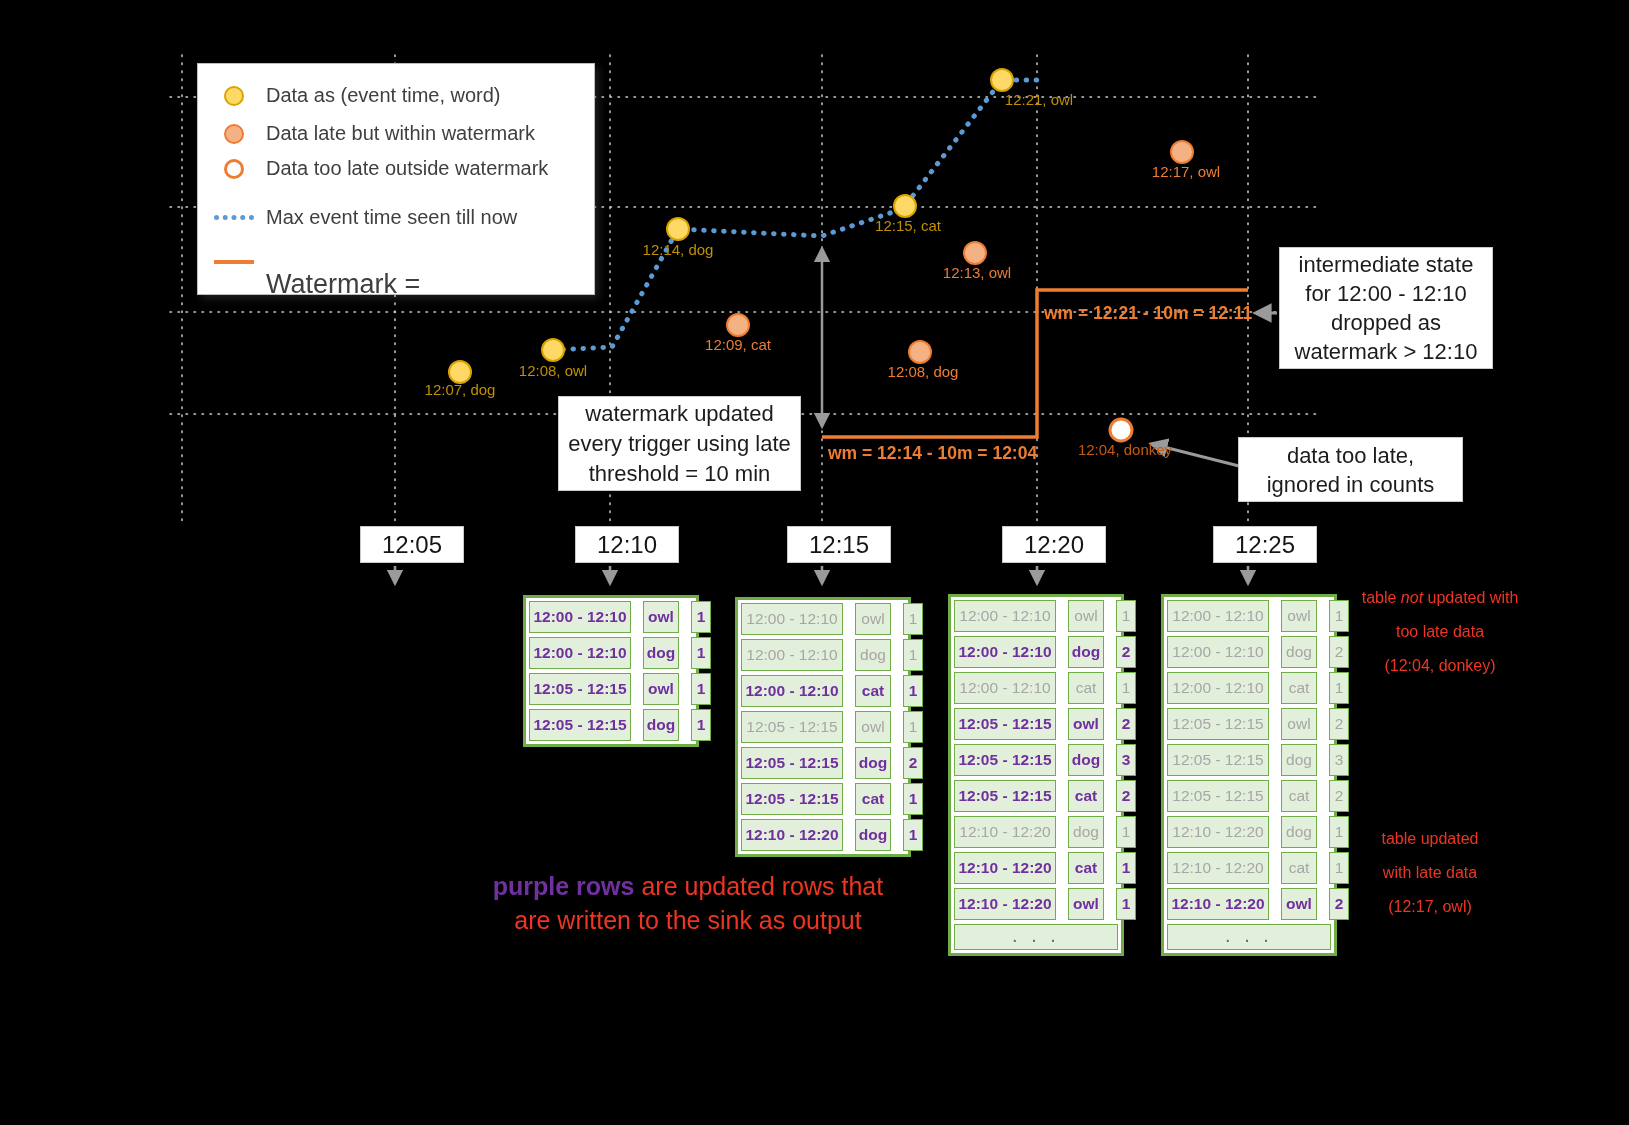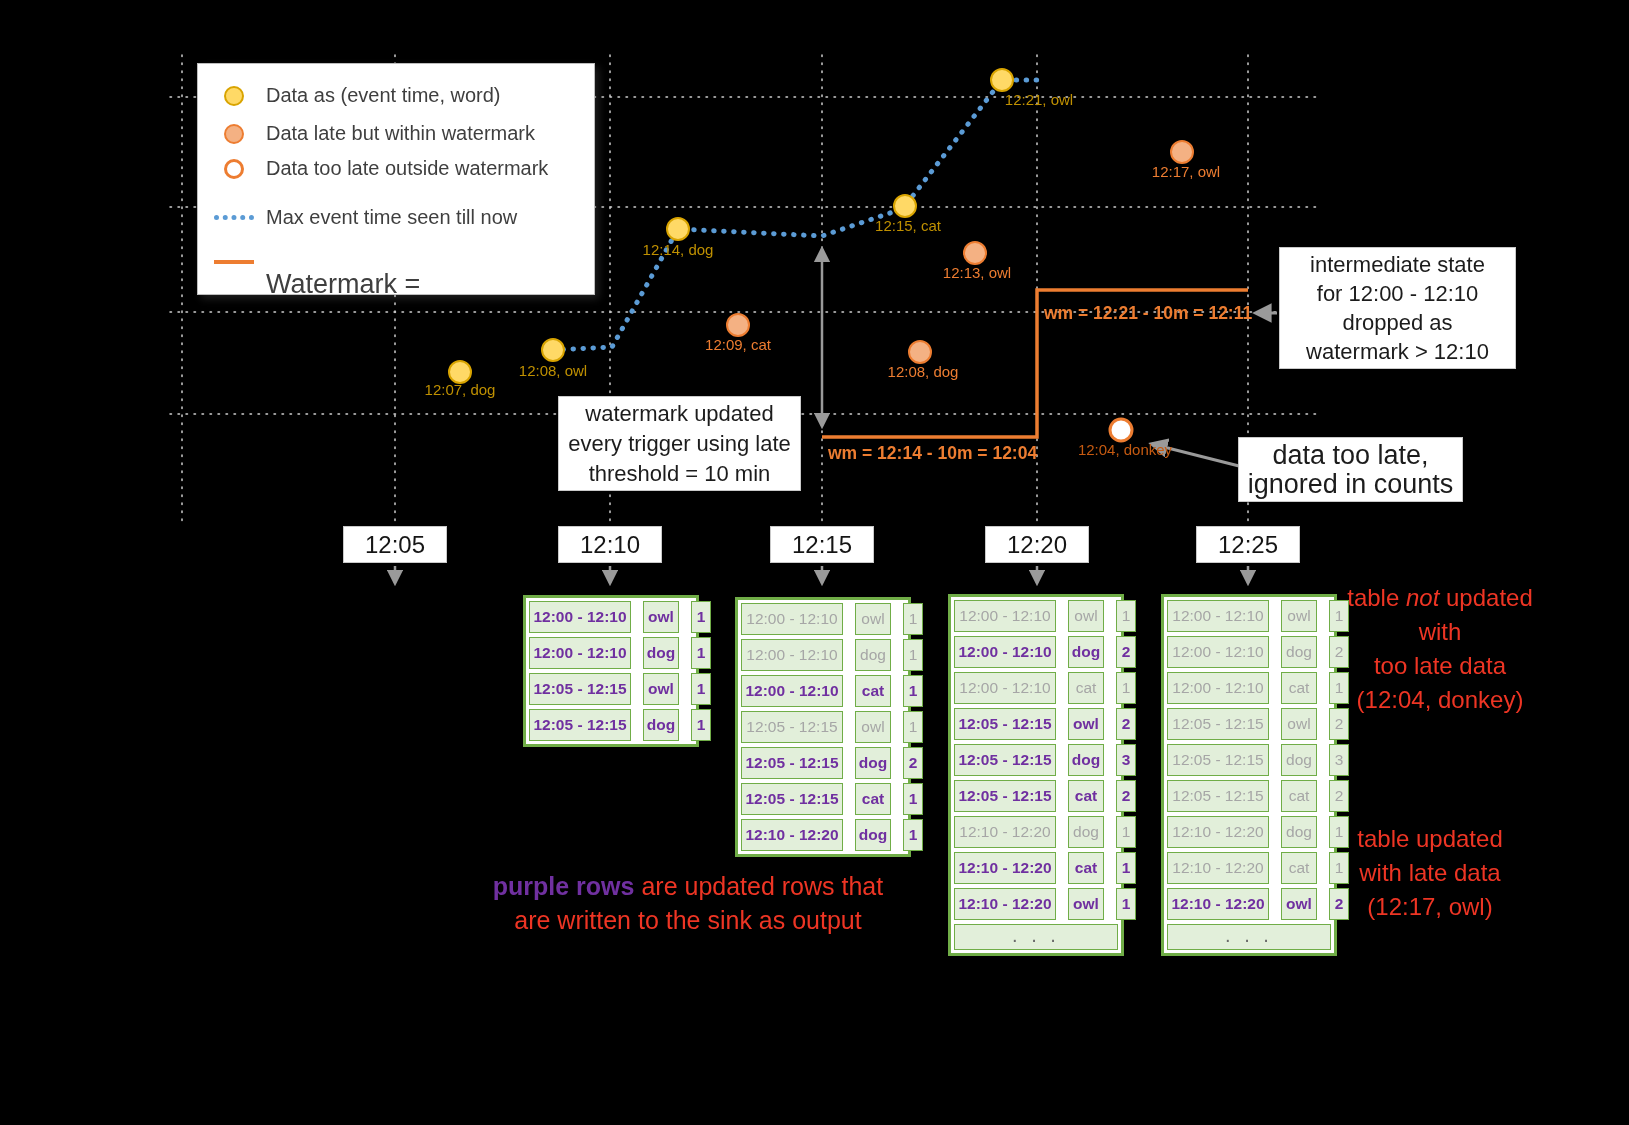--- a/index.html
+++ b/index.html
@@ -27,47 +27,47 @@
   .ptlabel{position:absolute;width:130px;text-align:center;font-size:15px;}
   .c-gold{color:#BF9000;}
   .c-orange{color:#ED7D31;}
   .c-rust{color:#C55A11;}
 
   
   .wmlabel{position:absolute;color:#ED7D31;font-size:17.5px;font-weight:600;white-space:nowrap;}
 
   
   .tick{position:absolute;top:526px;width:104px;height:37px;background:#fff;border:1px solid #c9c9c9;
-        color:#151515;font-size:24px;text-align:center;line-height:35px;}
+        color:#151515;font-size:24px;text-align:center;line-height:35px;margin-left:17px;}
 
   
   .callout{position:absolute;background:#fff;border:1px solid #c9c9c9;color:#1c1c1c;
            display:flex;align-items:center;justify-content:center;}
   .prelines{white-space:pre-line;text-align:center;}
   .co1{left:558px;top:396px;width:243px;height:95px;font-size:22px;line-height:30px;}
-  .co2{left:1279px;top:247px;width:237px;height:122px;font-size:22px;line-height:29px;}
-  .co3{left:1238px;top:437px;width:225px;height:65px;font-size:27px;line-height:29px;}
+  .co2{left:1279px;top:247px;width:214px;height:122px;font-size:22px;line-height:29px;}
+  .co3{left:1238px;top:437px;width:225px;height:65px;font-size:22px;line-height:29px;}
 
   
   .otable{position:absolute;background:#fff;border:3px solid #70AD47;padding:3px;
           display:flex;flex-direction:column;gap:4px;width:176px;}
   .trow{display:grid;grid-template-columns:102px 36px 20px;gap:12px;}
   .tcell{background:#E2EFDA;border:1px solid #70AD47;font-size:15.5px;line-height:30px;height:32px;
          text-align:center;overflow:hidden;white-space:nowrap;}
   .updated .tcell{color:#7030A0;font-weight:700;}
   .stale .tcell{color:#A6A6A6;font-weight:400;}
   .tellipsis{background:#E2EFDA;border:1px solid #70AD47;height:26px;color:#6a6a6a;
              text-align:center;line-height:20px;font-size:20px;letter-spacing:4px;}
   .t0{left:523px;top:595px;}
   .t1{left:735px;top:597px;}
   .t2{left:948px;top:594px;}
   .t3{left:1161px;top:594px;}
 
   
-  .note{position:absolute;color:#EE3524;font-size:24px;line-height:34px;text-align:center;white-space:pre-line;}
+  .note{position:absolute;color:#EE3524;font-size:16px;line-height:34px;text-align:center;white-space:pre-line;}
   .note em{font-style:italic;}
   .n1{left:1340px;top:581px;width:200px;}
   .n2{left:1330px;top:822px;width:200px;}
   .n3{left:428px;top:869px;width:520px;font-size:25px;}
   .purple{color:#7030A0;font-weight:700;}
 </style>
 </head>
 <body>
 
 <div class="canvas">

